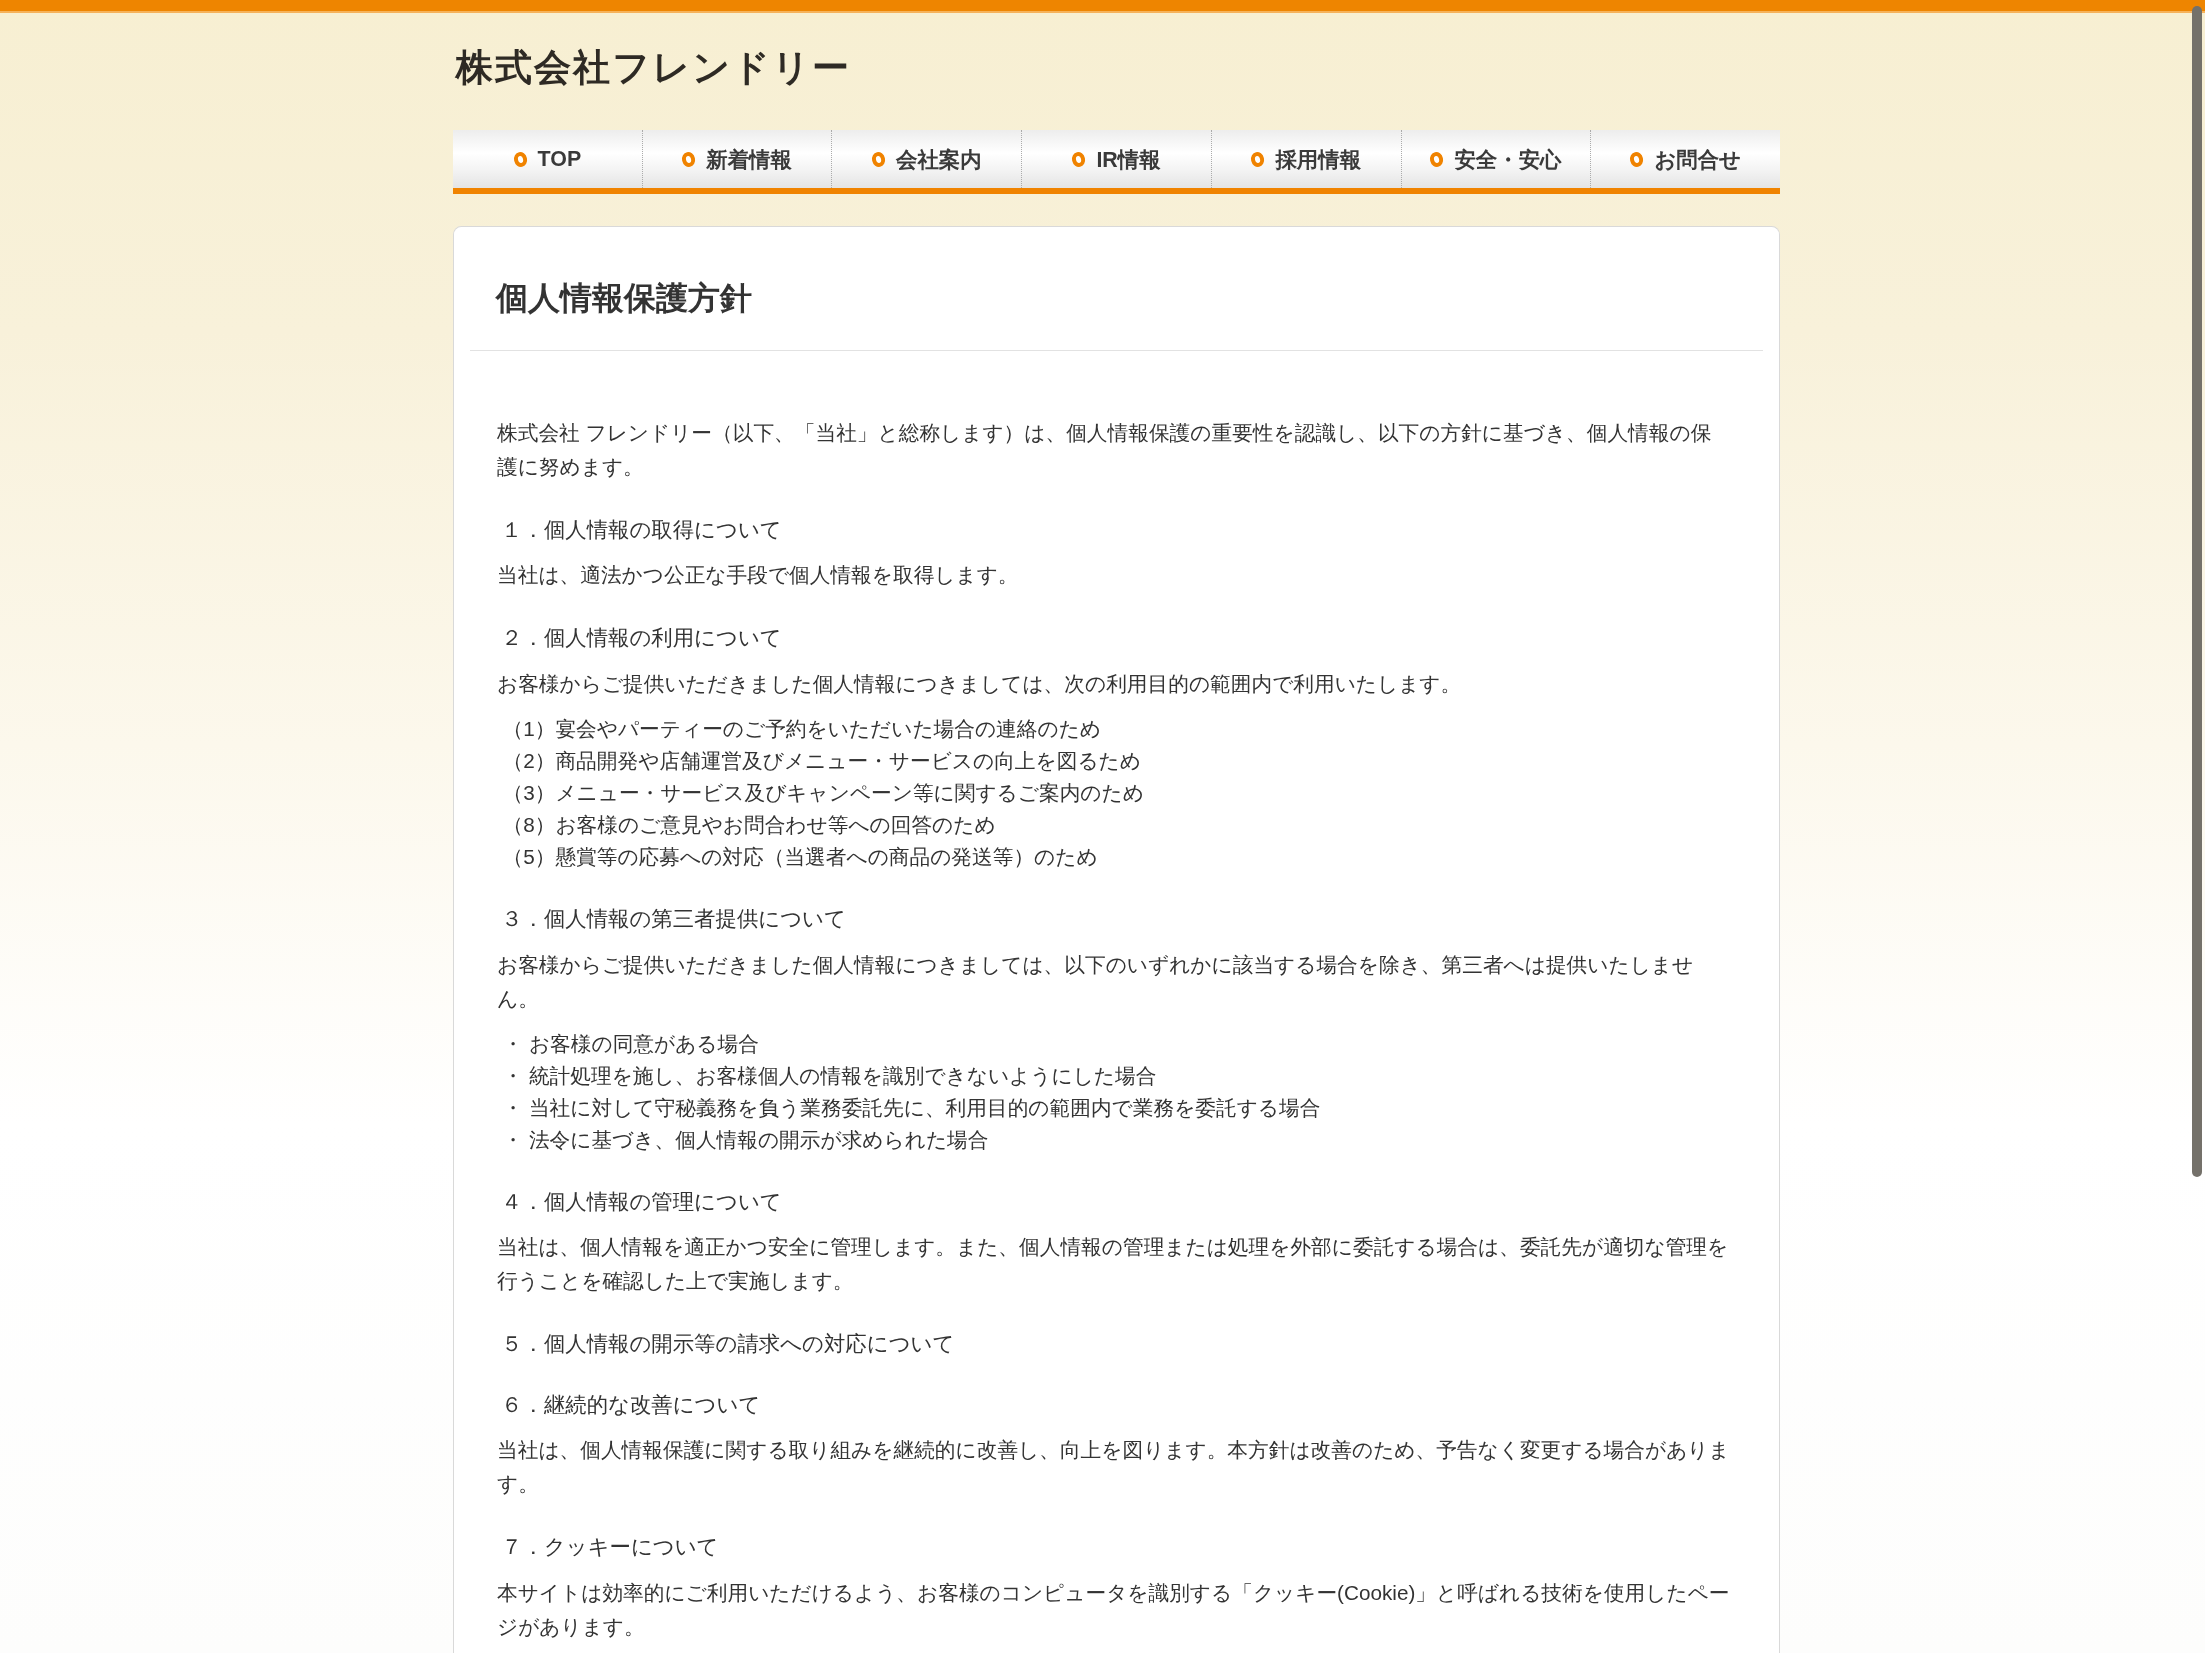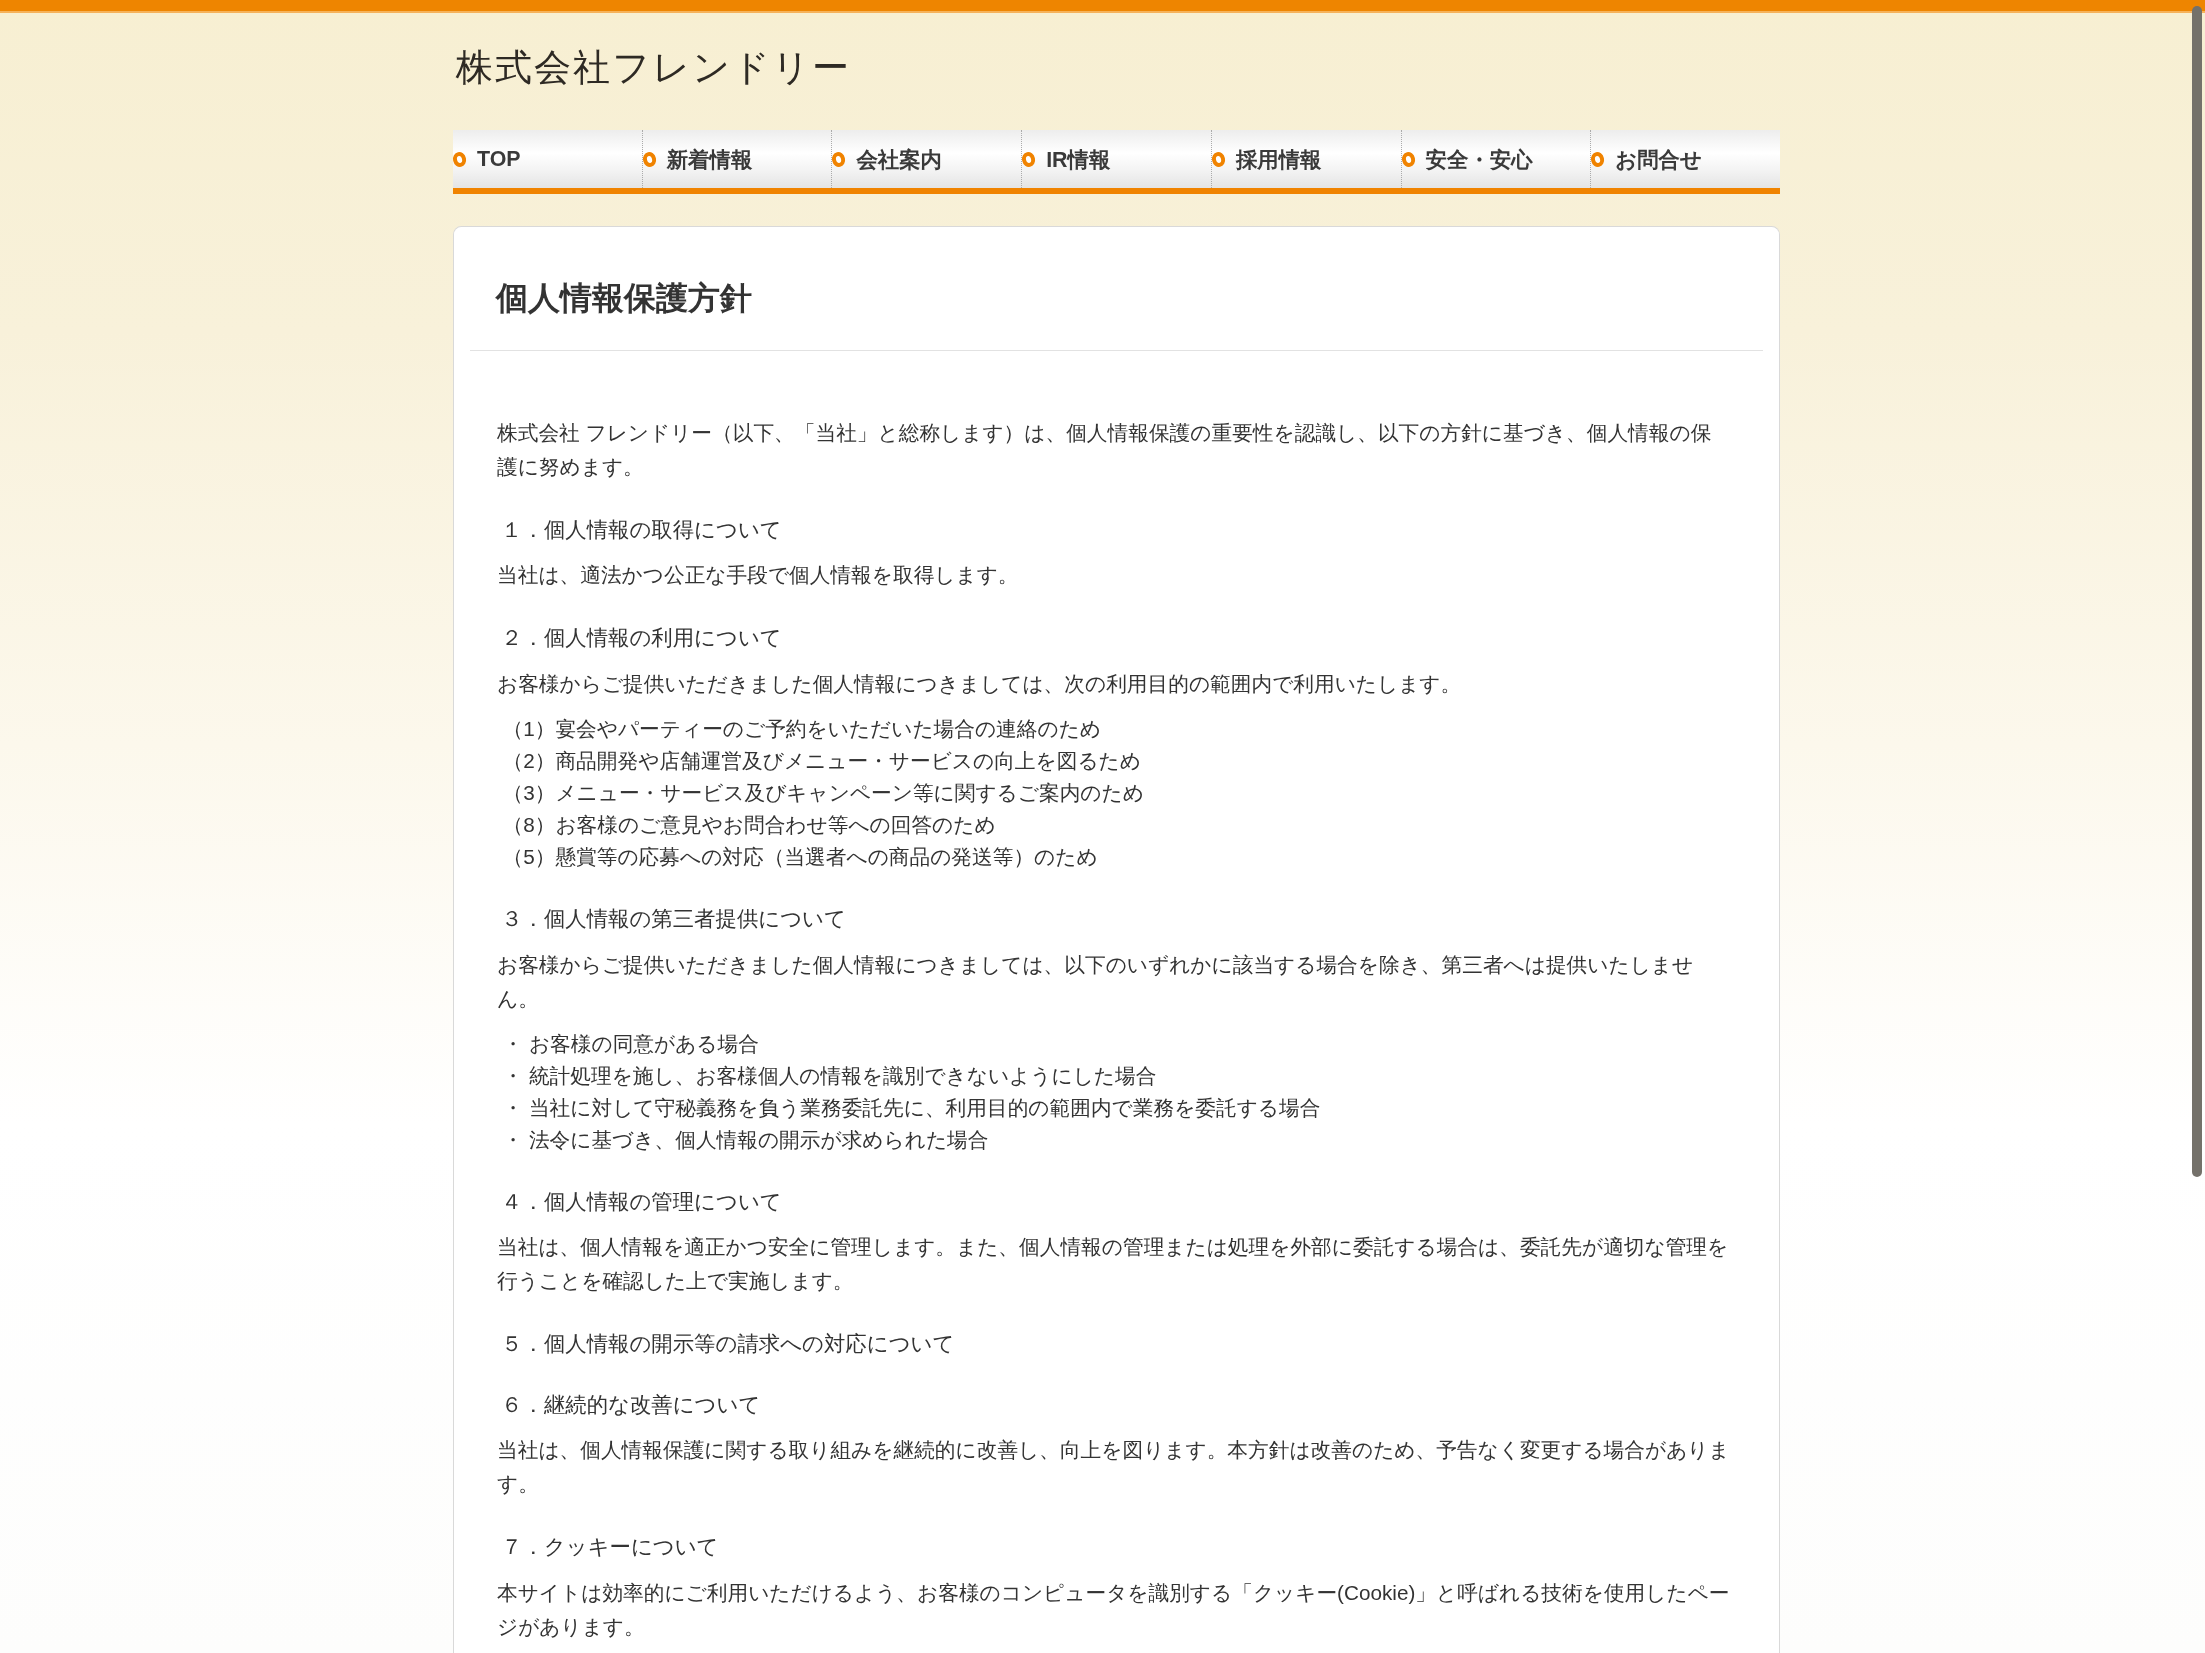--- a/index.html
+++ b/index.html
@@ -9,31 +9,31 @@
     background: linear-gradient(180deg, #f7efd2 0%, #f8f1da 20%, #fcf8ec 45%, #ffffff 68%, #fdfdfc 100%);
   }
   .topbar {
     height: 11px; width: 100%;
     background: #ee8500;
     border-bottom: 2.1px solid #f6b25a;
   }
   .wrap { width: 1327px; margin: 0 0 0 453px; }
   .logo {
     margin: 30px 0 0 2.8px;
-    font-size: 37px; font-weight: 400; color: #2e2a24;
+    font-size: 37px; font-weight: 700; color: #2e2a24;
     letter-spacing: 2.1px;
   }
   .nav {
     margin-top: 37px;
     display: flex; height: 58px;
     background: linear-gradient(180deg, #ededed 0%, #ffffff 40%, #f3f3f3 70%, #e4e4e4 100%);
     border-bottom: 6.2px solid #f08300;
   }
   .nav-item {
-    flex: 1; display: flex; align-items: center; 
+    flex: 1; display: flex; align-items: center; justify-content: center;
     gap: 11px; cursor: pointer;
     border-left: 1.4px dotted #ababab;
     font-size: 21.4px; font-weight: bold; color: #3a3a3a;
     white-space: nowrap;
   }
   .nav-item:first-child { border-left: none; }
   .bullet {
     display: inline-block; width: 13px; height: 14.5px;
     border: 4.1px solid #f08300; border-radius: 50%;
     background: #ffffff; box-sizing: border-box;

